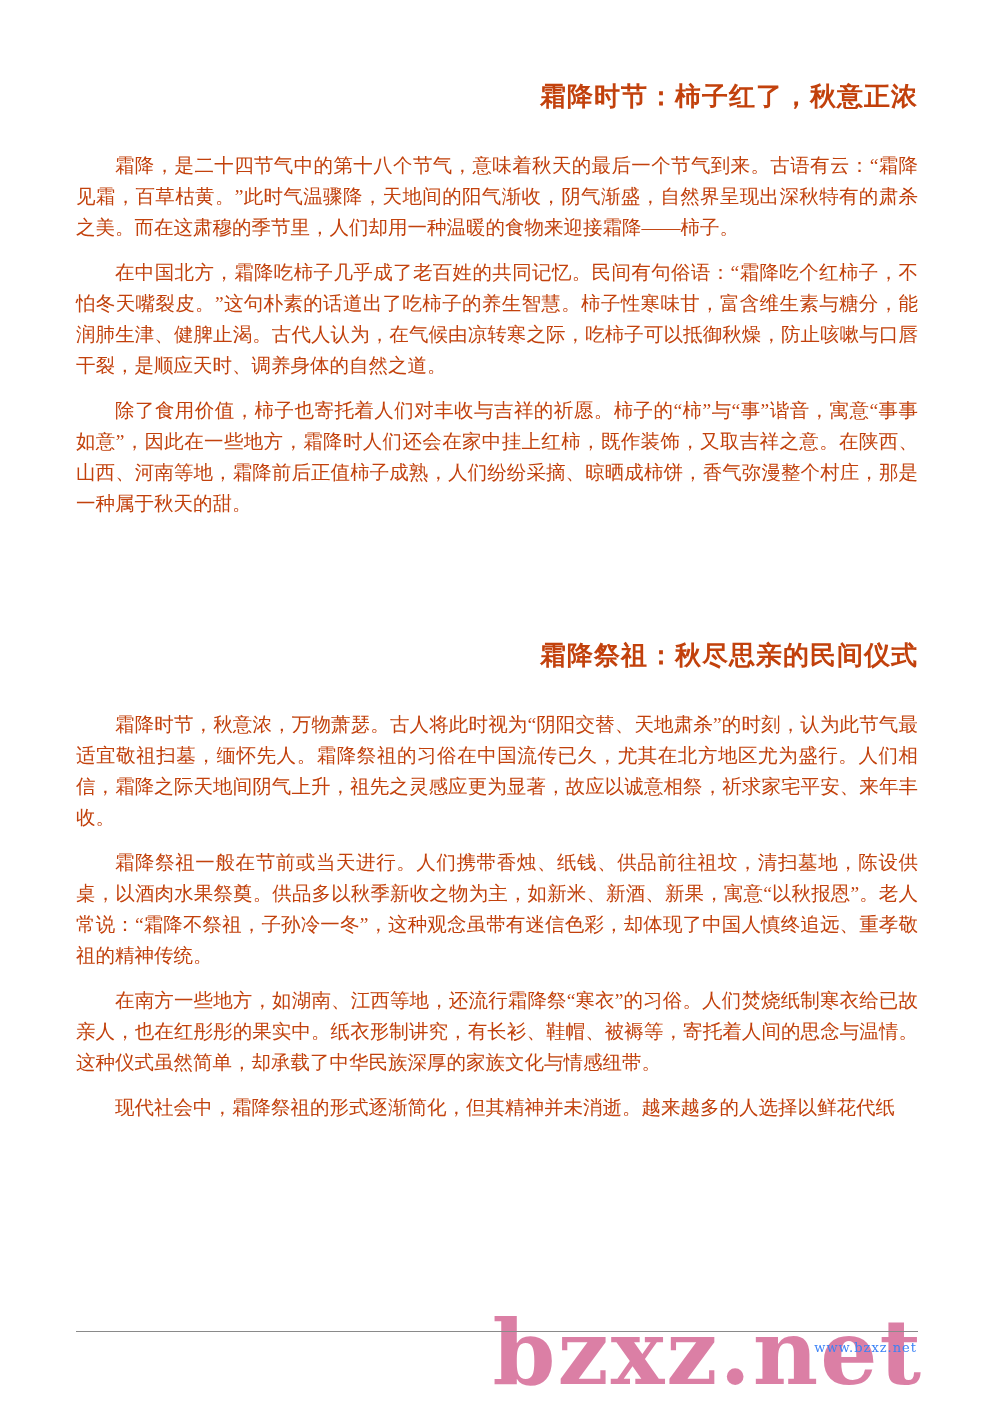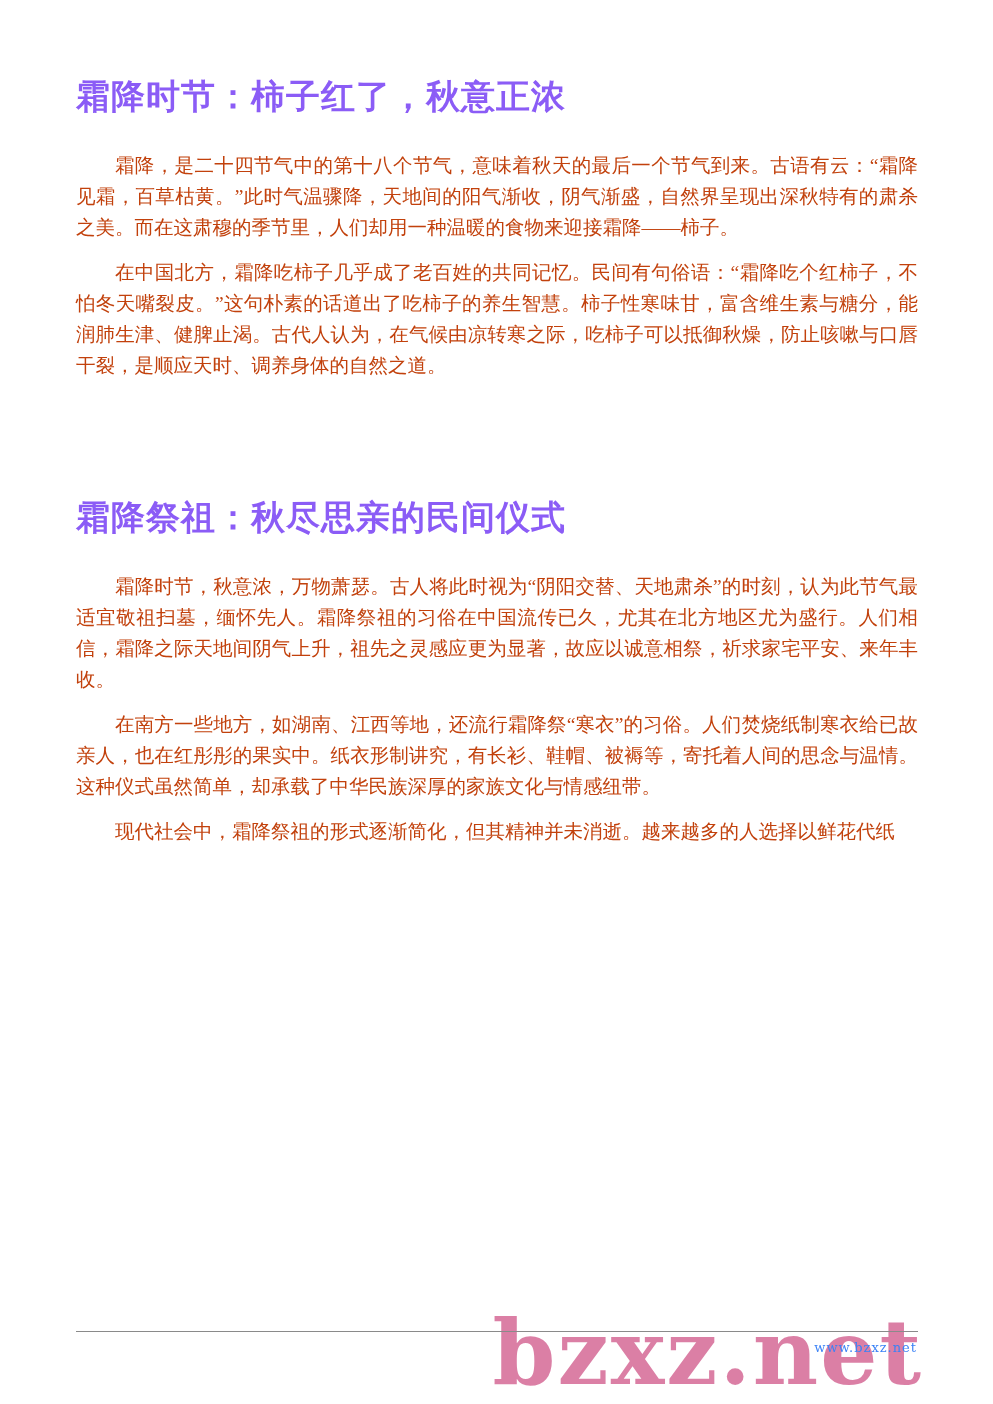--- a/index.html
+++ b/index.html
@@ -14,27 +14,27 @@
     overflow: hidden;
     font-family: "Liberation Serif", "DejaVu Serif", serif;
     color: #1a1a1a;
   }
   .page {
     position: relative;
     z-index: 1;
     padding: 78px 75px 0 76px;
   }
   .article-title {
-    text-align: left;
-    font-size: 34px;
+    text-align: right;
+    font-size: 26px;
     line-height: 38px;
     font-weight: bold;
     margin: 0 0 34px 0;
     letter-spacing: 1px;
-    color: #8b5cf6;
+    color: #c2410c;
   }
   .article p.para {
     font-size: 19.5px;
     line-height: 31px;
     text-indent: 2em;
     text-align: justify;
     margin: 0 0 14px 0;
     color: #c2410c;
     word-break: break-all;
   }
@@ -80,27 +80,29 @@
 <body>
 
 <div class="watermark">bzxz.net</div>
 
 <div class="page">
 
   <article class="article">
     <h1 class="article-title">霜降时节：柿子红了，秋意正浓</h1>
     <p class="para">霜降，是二十四节气中的第十八个节气，意味着秋天的最后一个节气到来。古语有云：“霜降见霜，百草枯黄。”此时气温骤降，天地间的阳气渐收，阴气渐盛，自然界呈现出深秋特有的肃杀之美。而在这肃穆的季节里，人们却用一种温暖的食物来迎接霜降——柿子。</p>
     <p class="para">在中国北方，霜降吃柿子几乎成了老百姓的共同记忆。民间有句俗语：“霜降吃个红柿子，不怕冬天嘴裂皮。”这句朴素的话道出了吃柿子的养生智慧。柿子性寒味甘，富含维生素与糖分，能润肺生津、健脾止渴。古代人认为，在气候由凉转寒之际，吃柿子可以抵御秋燥，防止咳嗽与口唇干裂，是顺应天时、调养身体的自然之道。</p>
+    <p class="para">除了食用价值，柿子也寄托着人们对丰收与吉祥的祈愿。柿子的“柿”与“事”谐音，寓意“事事如意”，因此在一些地方，霜降时人们还会在家中挂上红柿，既作装饰，又取吉祥之意。在陕西、山西、河南等地，霜降前后正值柿子成熟，人们纷纷采摘、晾晒成柿饼，香气弥漫整个村庄，那是一种属于秋天的甜。</p>
   </article>
 
   <div class="article-gap"></div>
 
   <article class="article">
     <h1 class="article-title">霜降祭祖：秋尽思亲的民间仪式</h1>
     <p class="para">霜降时节，秋意浓，万物萧瑟。古人将此时视为“阴阳交替、天地肃杀”的时刻，认为此节气最适宜敬祖扫墓，缅怀先人。霜降祭祖的习俗在中国流传已久，尤其在北方地区尤为盛行。人们相信，霜降之际天地间阴气上升，祖先之灵感应更为显著，故应以诚意相祭，祈求家宅平安、来年丰收。</p>
+    <p class="para">霜降祭祖一般在节前或当天进行。人们携带香烛、纸钱、供品前往祖坟，清扫墓地，陈设供桌，以酒肉水果祭奠。供品多以秋季新收之物为主，如新米、新酒、新果，寓意“以秋报恩”。老人常说：“霜降不祭祖，子孙冷一冬”，这种观念虽带有迷信色彩，却体现了中国人慎终追远、重孝敬祖的精神传统。</p>
     <p class="para">在南方一些地方，如湖南、江西等地，还流行霜降祭“寒衣”的习俗。人们焚烧纸制寒衣给已故亲人，也在红彤彤的果实中。纸衣形制讲究，有长衫、鞋帽、被褥等，寄托着人间的思念与温情。这种仪式虽然简单，却承载了中华民族深厚的家族文化与情感纽带。</p>
     <p class="para">现代社会中，霜降祭祖的形式逐渐简化，但其精神并未消逝。越来越多的人选择以鲜花代纸</p>
   </article>
 
 </div>
 
 <div class="footer-rule"></div>
 <div class="footer-url">www.bzxz.net</div>
 
 </body></html>

